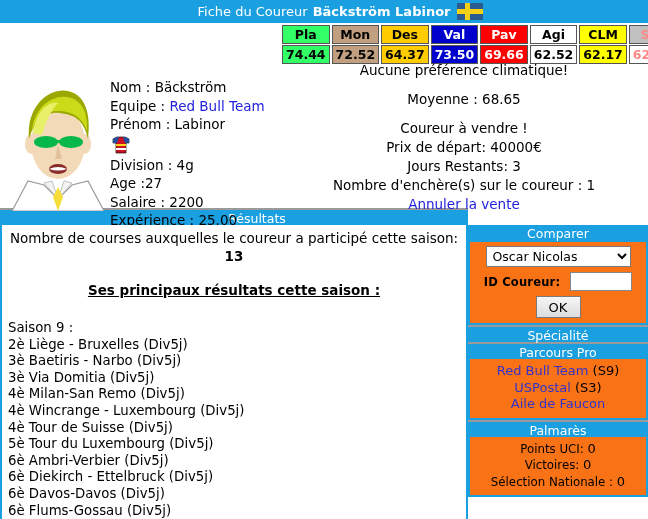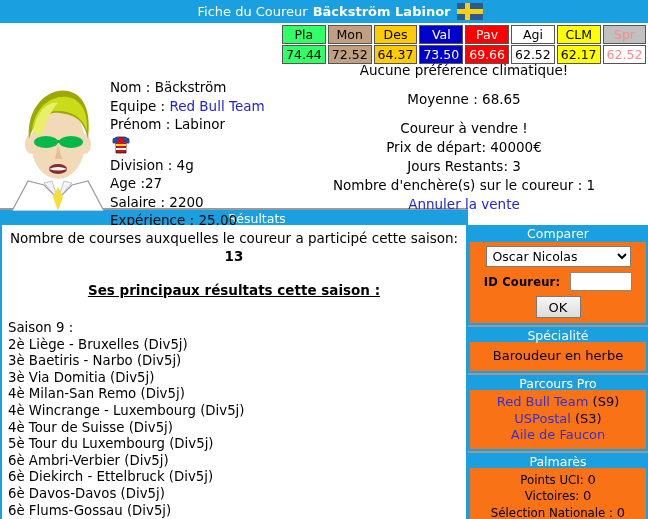--- a/index.html
+++ b/index.html
@@ -56,21 +56,21 @@
   .stats {
     position: absolute; left: 0px; top: 1px;
     border-collapse: separate;
     border-spacing: 2px 1px;
     font-size: 12.5px;
   }
   .stats td {
     border: 1px solid #555;
     text-align: center;
     padding: 1px 3px;
-    font-weight: normal;
+    font-weight: bold;
     min-width: 36px;
     height: 16px;
     line-height: 15px;
   }
 
   .rt-text {
     position: absolute; left: 0; top: 0; width: 368px;
     text-align: center; font-size: 13.5px; color:#000;
   }
   .rt-text .row { line-height: 19px; white-space: nowrap; }
@@ -279,23 +279,20 @@
           <select class="cmp-select" id="cmp-select"><option value="Oscar Nicolas">Oscar Nicolas</option></select>
           <div class="id-row">
             <span class="id-label">ID Coureur:</span>
             <input class="id-input" type="text" value="" style="">
           </div>
           <button class="ok-btn">OK</button>
         </div>
       </div>
 
       <div class="sb-bar">Spécialité</div>
-      <div class="sb-block">
-        <div class="sb-body spec-text">Baroudeur en herbe</div>
-      </div>
 
       <div class="sb-bar">Parcours Pro</div>
       <div class="sb-block">
         <div class="sb-body pro-list" id="pro-list">
             <div><a href="#" class="pl" style="text-decoration: none;">Red Bull Team</a><span class="sx"> (S9)</span></div>
             <div><a href="#" class="pl" style="text-decoration: none;">USPostal</a><span class="sx"> (S3)</span></div>
             <div><a href="#" class="pl" style="text-decoration: none;">Aile de Faucon</a></div>
           </div>
       </div>
 

